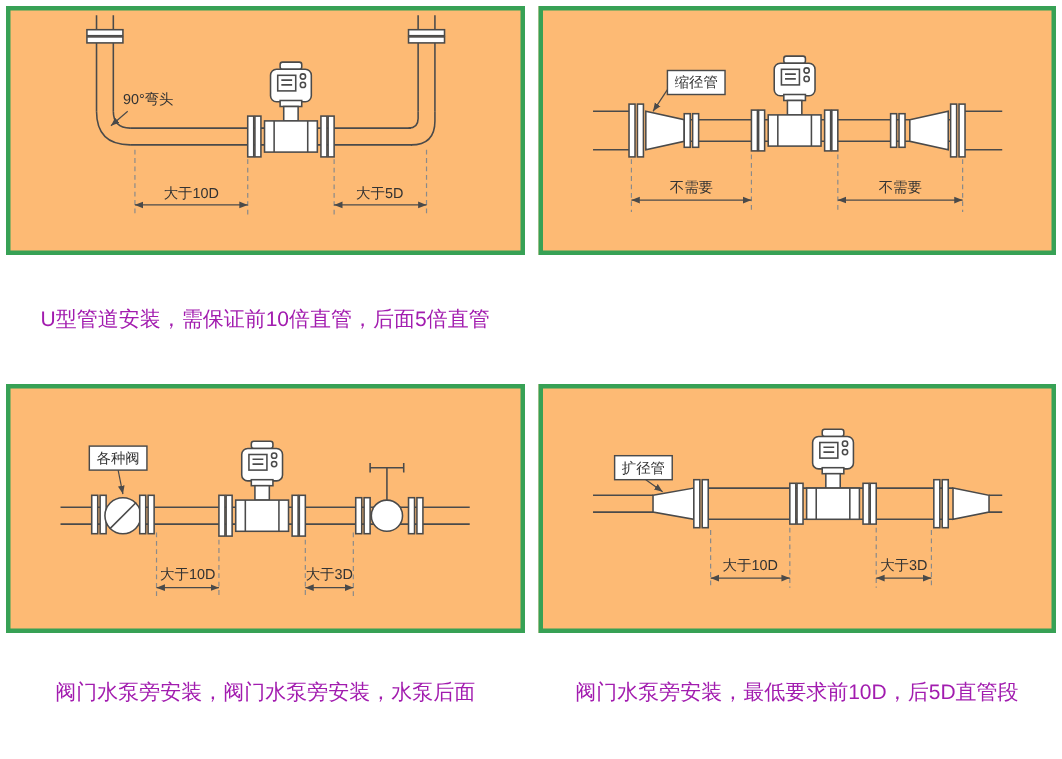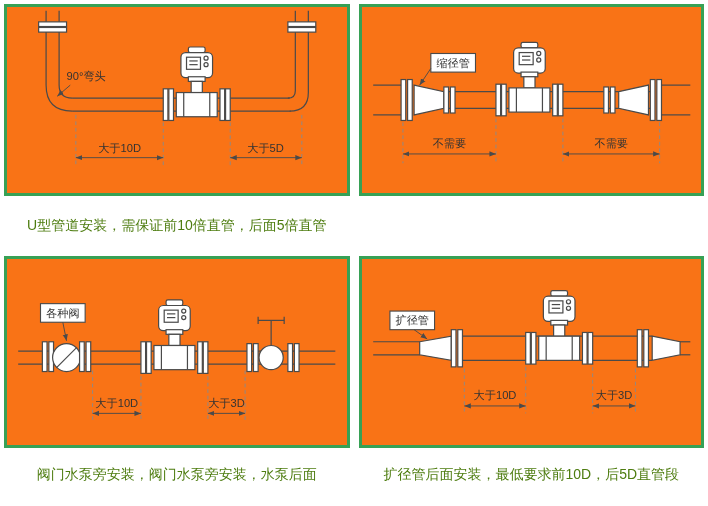--- a/index.html
+++ b/index.html
@@ -12,30 +12,30 @@
   .grid {
     width:708px; height:506px;
     padding:4px;
     display:grid;
     grid-template-columns:1fr 1fr;
     grid-template-rows:252px 246px;
     column-gap:9px;
   }
   .cell { display:flex; flex-direction:column; }
   .diagram {
-    height:192px;
-    background:#f97316;
+    height:166px;
+    background:#fdba74;
     border:3px solid var(--accent, #37a155);
   }
   .diagram svg { width:100%; height:100%; display:block; }
   .caption {
     flex:1;
     display:flex; flex-direction:column;
     align-items:center; justify-content:center;
-    font-size:14px; line-height:1.4; color:#4d7c0f;
+    font-size:14px; line-height:1.4; color:#a21caf;
     text-align:center;
   }
   
   .pipe line, .pipe path { stroke:#4a4a4a; stroke-width:1.3; fill:none; }
   .pipe rect, .pipe polygon, .pipe circle { stroke:#4a4a4a; stroke-width:1.3; fill:#ffffff; }
   .dash { stroke:#8a8a8a; stroke-width:1; stroke-dasharray:4 3; fill:none; }
   .dim  { stroke:#4a4a4a; stroke-width:1; fill:none; }
   .leader { stroke:#4a4a4a; stroke-width:1; fill:none; }
   .lblbox { fill:#ffffff; stroke:#4a4a4a; stroke-width:1.2; }
   text { fill:#333333; font-size:12px; font-family:"Liberation Sans", sans-serif; }
@@ -247,17 +247,17 @@
         </g>
         <g>
           <line class="dash" x1="236" y1="116" x2="236" y2="166"></line>
           <line class="dash" x1="282" y1="118" x2="282" y2="166"></line>
           <line class="dim" x1="236" y1="158" x2="282" y2="158" marker-start="url(#arr)" marker-end="url(#arr)"></line>
           <text class="mid" x="259" y="151">大于3D</text>
         </g>
       </svg>
     </div>
     <div class="caption">
-      <div>扩径管后面安装，最低要求前10D，后5D直管段</div>
+      <div>阀门水泵旁安装，最低要求前10D，后5D直管段</div>
     </div>
   </div>
 
 </div>
 
 </body></html>

